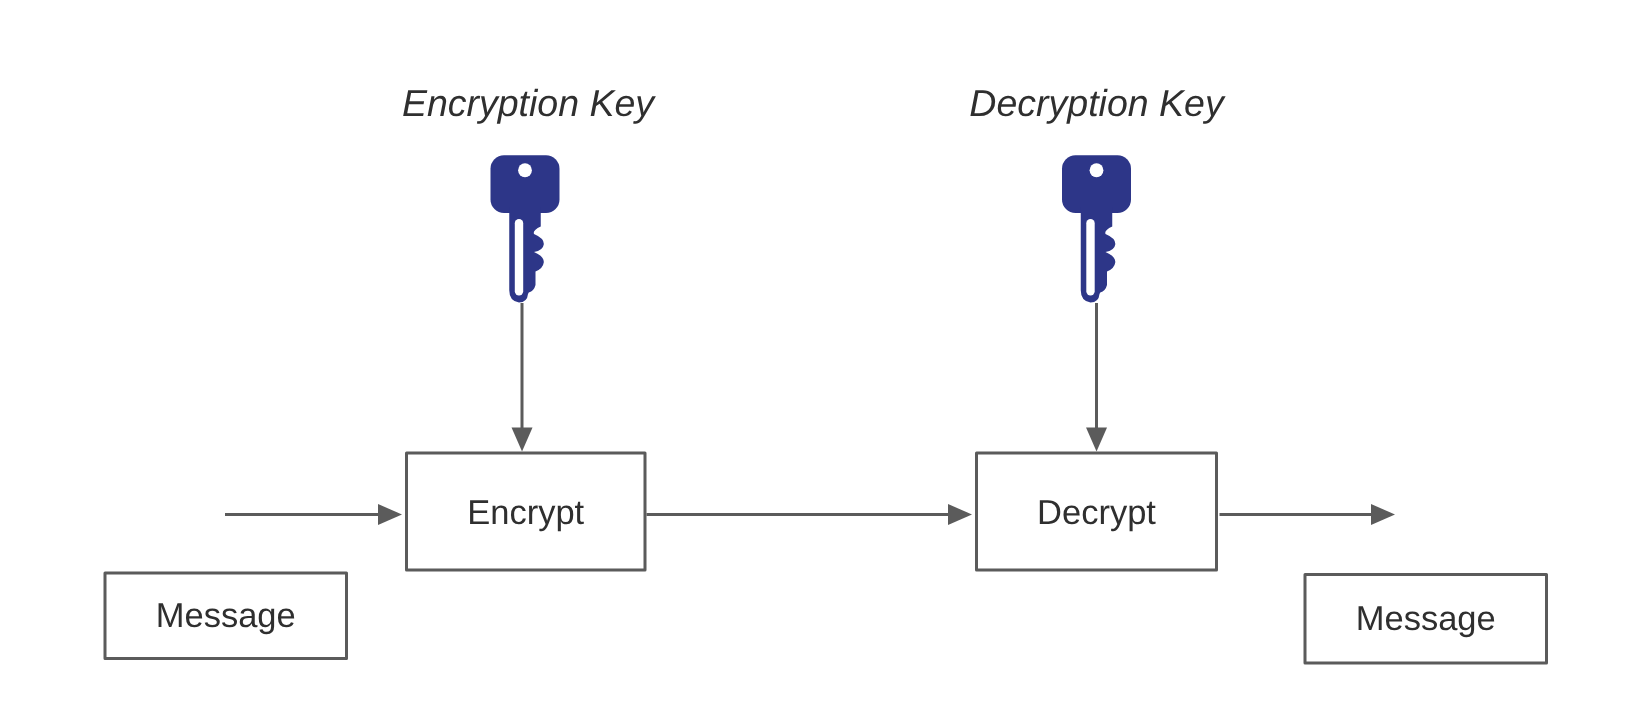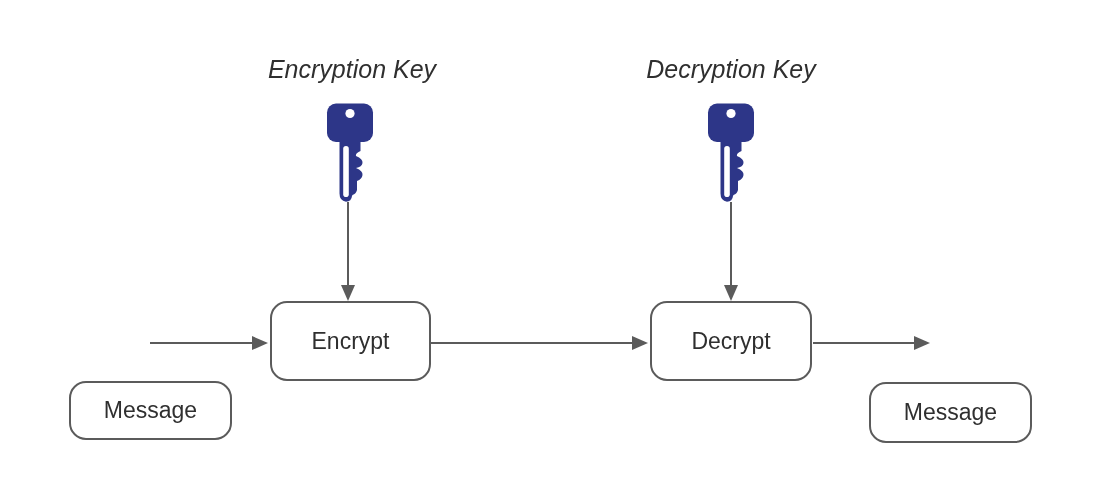--- a/index.html
+++ b/index.html
@@ -25,21 +25,21 @@
   .key { position: absolute; width: 48px; height: 102px; }
   #key-enc { left: 326px; top: 102px; }
   #key-dec { left: 707px; top: 102px; }
   .arrows { position: absolute; left: 0; top: 0; pointer-events: none; }
   .arrows line { stroke: var(--line, #5b5b5b); stroke-width: 2; }
   .arrowhead { fill: var(--line, #5b5b5b); }
   .box {
     position: absolute;
     background: var(--box_fill, #ffffff);
     border: 2px solid var(--box_border, #5b5b5b);
-    border-radius: 17px;
+    border-radius: 1px;
     display: flex;
     align-items: center;
     justify-content: center;
     font-size: 23px;
     box-sizing: border-box;
   }
   #box-encrypt { left: 270px; top: 301px; width: 161px; height: 80px; }
   #box-decrypt { left: 650px; top: 301px; width: 162px; height: 80px; }
   #box-msg-in  { left: 69px;  top: 381px; width: 163px; height: 59px; }
   #box-cipher  { left: 460px; top: 382px; width: 161px; height: 61px; }

